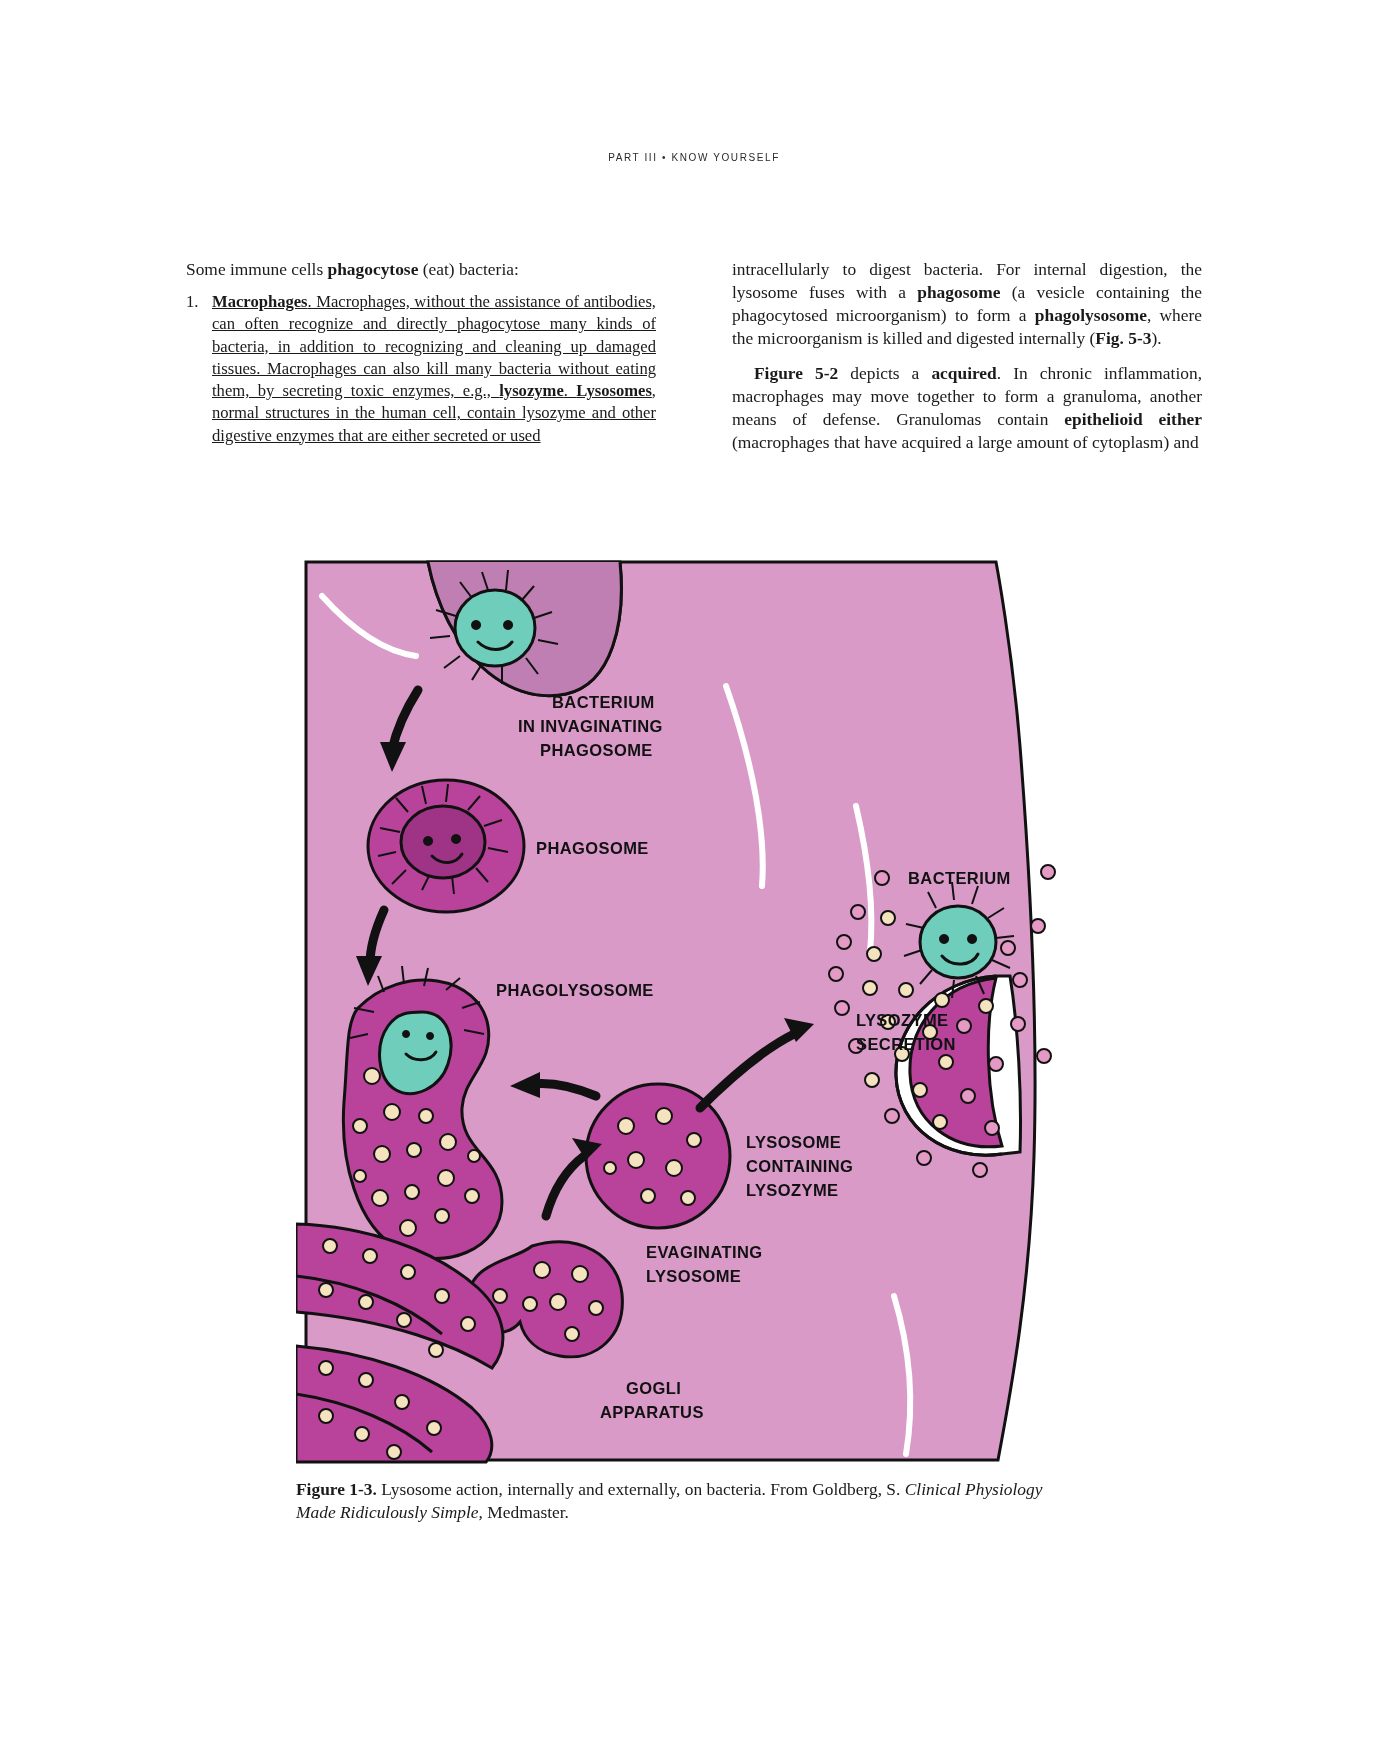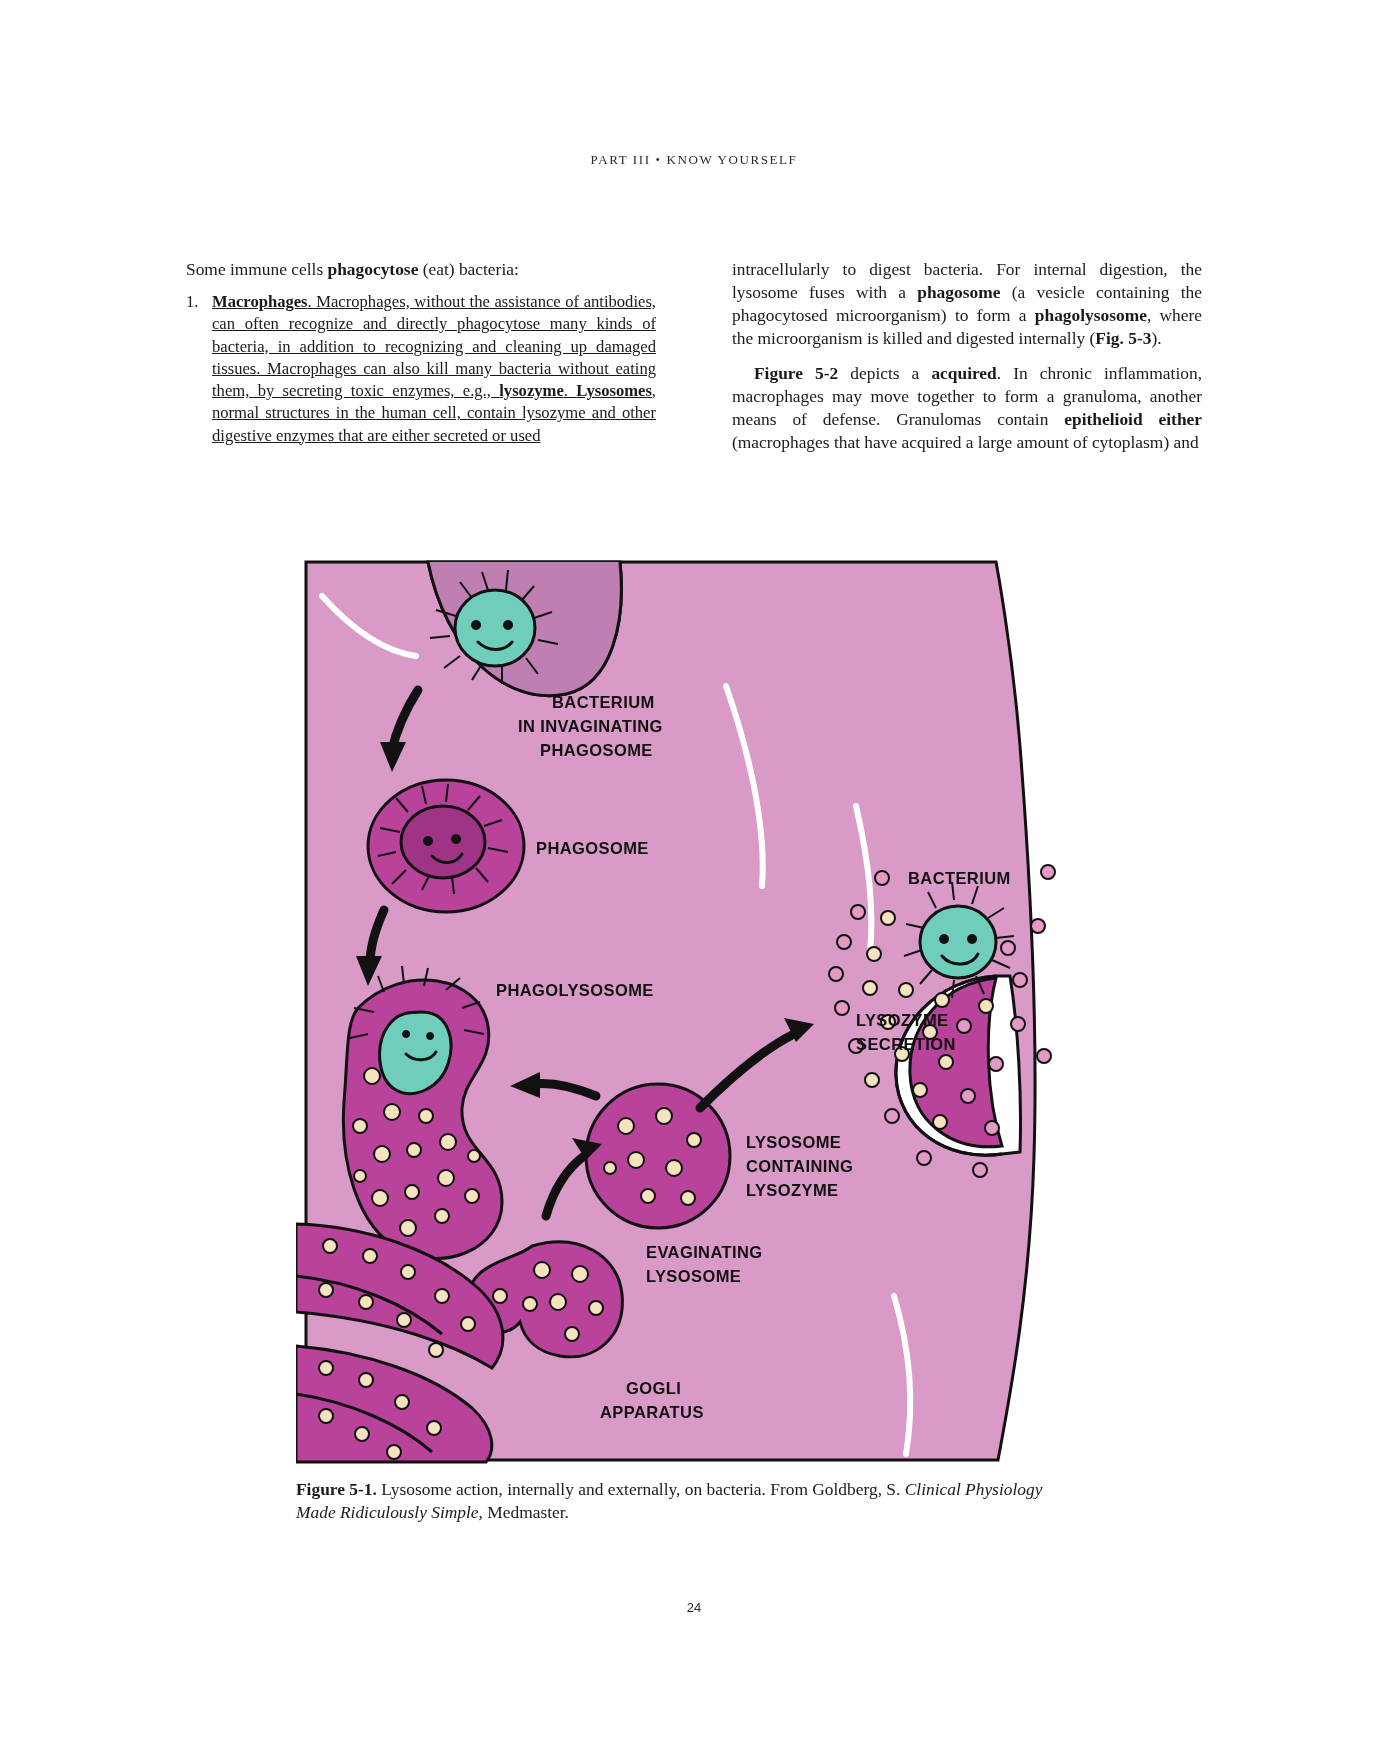--- a/index.html
+++ b/index.html
@@ -22,22 +22,22 @@
     width: 1388px;
     height: 1763px;
   }
 
   .running-head {
     position: absolute;
     top: 152px;
     left: 0;
     width: 1388px;
     text-align: center;
-    font-family: Liberation Serif, serif;
-    font-size: 13px;
+    font-family: Liberation Sans, sans-serif;
+    font-size: 10px;
     letter-spacing: 1.6px;
     color: #2a2a2a;
   }
 
   .columns {
     position: absolute;
     top: 258px;
     left: 186px;
     width: 1016px;
     display: flex;
@@ -387,18 +387,17 @@
         <circle cx="752" cy="316" r="7" fill="#e59ac6"></circle>
       </g>
 
       <text class="fig-label" x="560" y="470">LYSOZYME</text>
       <text class="fig-label" x="560" y="494">SECRETION</text>
 
     </svg>
   </div>
 
   <div class="caption">
-    <span><b>Figure 5-1.</b> Lysosome action, internally and externally, on bacteria. From Goldberg, S. <i>Clinical Physiology Made Ridiculously Simple,</i> Medmaster.</span>
+    <span><b>Figure 1-3.</b> Lysosome action, internally and externally, on bacteria. From Goldberg, S. <i>Clinical Physiology Made Ridiculously Simple,</i> Medmaster.</span>
   </div>
 
-  <div class="folio">24</div>
 
 </div>
 
 </body></html>

